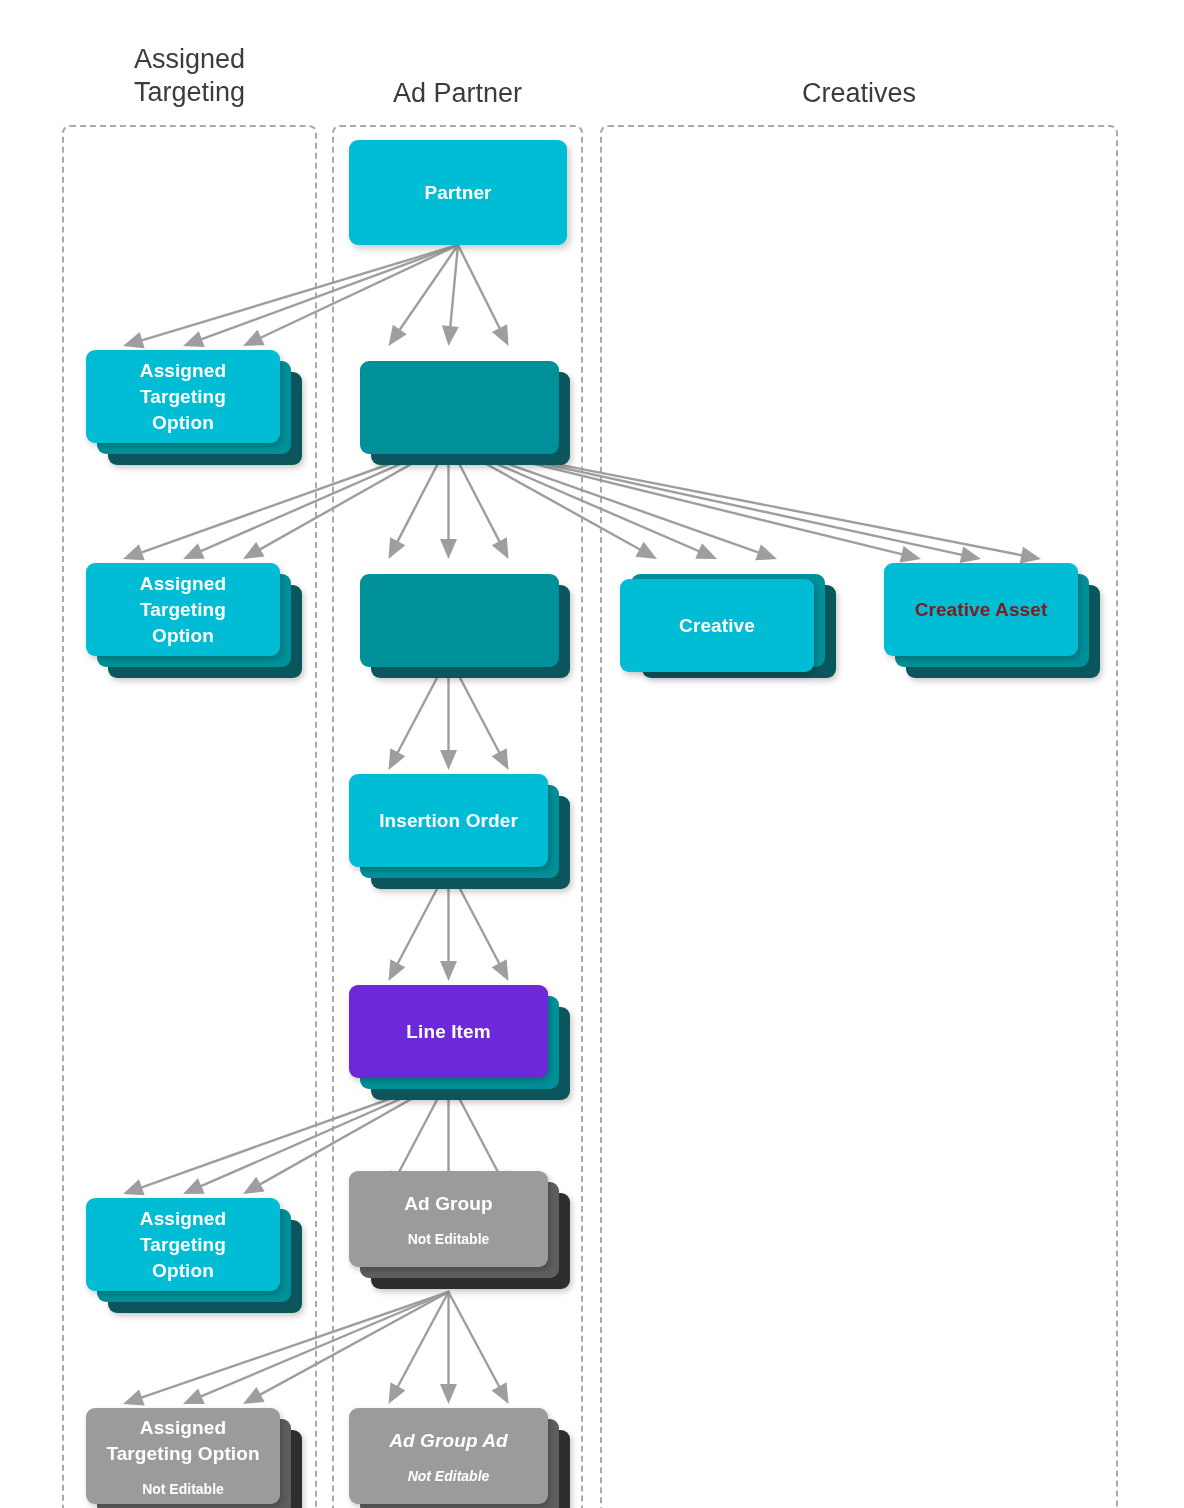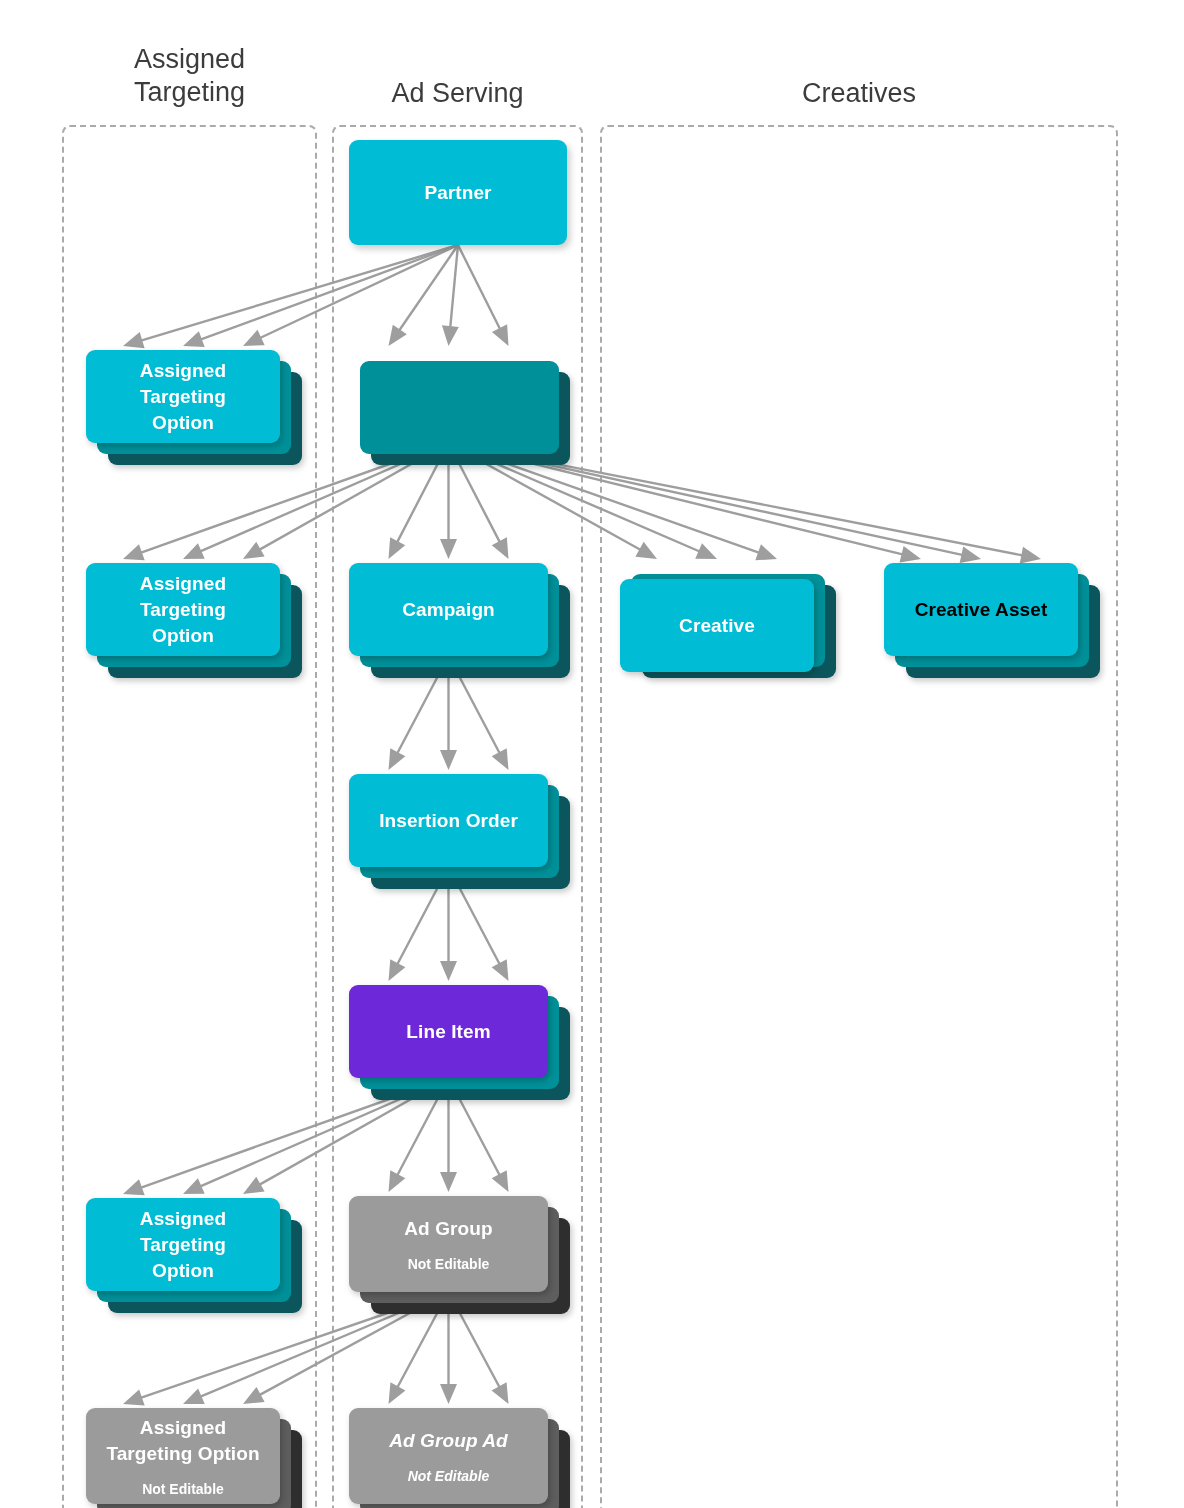--- a/index.html
+++ b/index.html
@@ -93,21 +93,21 @@
 </style>
 </head>
 <body>
 
 <div id="stage">
 
   <div id="columns-layer">
       <div class="col-header" style="left: 62px; top: 6px; width: 255px; color: rgb(60, 60, 60);">Assigned
 Targeting</div>
       <div class="col-frame" style="left: 62px; top: 88px; width: 255px; height: 1408px; border-color: rgb(170, 170, 170);"></div>
-      <div class="col-header" style="left: 332px; top: 40px; width: 251px; color: rgb(60, 60, 60);">Ad Serving</div>
+      <div class="col-header" style="left: 332px; top: 40px; width: 251px; color: rgb(60, 60, 60);">Ad Partner</div>
       <div class="col-frame" style="left: 332px; top: 88px; width: 251px; height: 1408px; border-color: rgb(170, 170, 170);"></div>
       <div class="col-header" style="left: 600px; top: 40px; width: 518px; color: rgb(60, 60, 60);">Creatives</div>
       <div class="col-frame" style="left: 600px; top: 88px; width: 518px; height: 1408px; border-color: rgb(170, 170, 170);"></div>
     </div>
 
   <svg id="edges" viewBox="0 0 1184 1508" xmlns="http://www.w3.org/2000/svg">
       <line x1="458" y1="208" x2="139.27634543474937" y2="304.0928033166875" stroke="#9e9e9e" stroke-width="2.4" stroke-linecap="round"></line>
       <polygon points="123,309 139.69504334628417,295.08865471402237 144.6022400295967,311.36500014877174" fill="#9e9e9e"></polygon>
       <line x1="458" y1="208" x2="198.95776918355128" y2="303.1391465907684" stroke="#9e9e9e" stroke-width="2.4" stroke-linecap="round"></line>
       <polygon points="183,309 198.84341939367985,294.1259937503049 204.7042728029114,310.0837629338561" fill="#9e9e9e"></polygon>
@@ -205,36 +205,33 @@
         <div class="card layer2" style="left: 11px; top: 11px; width: 194px; height: 93px; background: rgb(0, 144, 153);"></div>
         <div class="card front" style="left: 0px; top: 0px; width: 194px; height: 93px; background: rgb(0, 188, 212);">
           <div class="node-title" style="color: rgb(255, 255, 255);">Assigned
 Targeting
 Option</div>
         </div>
       </div>
       <div class="node stacked" style="left: 349px; top: 526px; width: 221px; height: 115px;">
         <div class="card layer3" style="left: 22px; top: 22px; width: 199px; height: 93px; background: rgb(11, 86, 92); box-shadow: rgba(0, 0, 0, 0.22) 2px 3px 6px;"></div>
         <div class="card layer2" style="left: 11px; top: 11px; width: 199px; height: 93px; background: rgb(0, 144, 153);"></div>
-        <div class="card front" style="left: 0px; top: 0px; width: 199px; height: 93px; background: rgb(0, 188, 212);">
-          <div class="node-title" style="color: rgb(255, 255, 255);">Campaign</div>
-        </div>
       </div>
       <div class="node stacked" style="left: 620px; top: 526px; width: 216px; height: 115px;">
         <div class="card layer3" style="left: 22px; top: 22px; width: 194px; height: 93px; background: rgb(11, 86, 92); box-shadow: rgba(0, 0, 0, 0.22) 2px 3px 6px;"></div>
         <div class="card layer2" style="left: 11px; top: 11px; width: 194px; height: 93px; background: rgb(0, 144, 153);"></div>
         <div class="card front" style="left: 0px; top: 16px; width: 194px; height: 93px; background: rgb(0, 188, 212);">
           <div class="node-title" style="color: rgb(255, 255, 255);">Creative</div>
         </div>
       </div>
       <div class="node stacked" style="left: 884px; top: 526px; width: 216px; height: 115px;">
         <div class="card layer3" style="left: 22px; top: 22px; width: 194px; height: 93px; background: rgb(11, 86, 92); box-shadow: rgba(0, 0, 0, 0.22) 2px 3px 6px;"></div>
         <div class="card layer2" style="left: 11px; top: 11px; width: 194px; height: 93px; background: rgb(0, 144, 153);"></div>
         <div class="card front" style="left: 0px; top: 0px; width: 194px; height: 93px; background: rgb(0, 188, 212);">
-          <div class="node-title" style="color: #000000;">Creative Asset</div>
+          <div class="node-title" style="color: #7f1d1d;">Creative Asset</div>
         </div>
       </div>
       <div class="node stacked" style="left: 349px; top: 737px; width: 221px; height: 115px;">
         <div class="card layer3" style="left: 22px; top: 22px; width: 199px; height: 93px; background: rgb(11, 86, 92); box-shadow: rgba(0, 0, 0, 0.22) 2px 3px 6px;"></div>
         <div class="card layer2" style="left: 11px; top: 11px; width: 199px; height: 93px; background: rgb(0, 144, 153);"></div>
         <div class="card front" style="left: 0px; top: 0px; width: 199px; height: 93px; background: rgb(0, 188, 212);">
           <div class="node-title" style="color: rgb(255, 255, 255);">Insertion Order</div>
         </div>
       </div>
       <div class="node stacked" style="left: 349px; top: 948px; width: 221px; height: 115px;">
@@ -246,21 +243,21 @@
       </div>
       <div class="node stacked" style="left: 86px; top: 1161px; width: 216px; height: 115px;">
         <div class="card layer3" style="left: 22px; top: 22px; width: 194px; height: 93px; background: rgb(11, 86, 92); box-shadow: rgba(0, 0, 0, 0.22) 2px 3px 6px;"></div>
         <div class="card layer2" style="left: 11px; top: 11px; width: 194px; height: 93px; background: rgb(0, 144, 153);"></div>
         <div class="card front" style="left: 0px; top: 0px; width: 194px; height: 93px; background: rgb(0, 188, 212);">
           <div class="node-title" style="color: rgb(255, 255, 255);">Assigned
 Targeting
 Option</div>
         </div>
       </div>
-      <div class="node stacked" style="left: 349px; top: 1159px; width: 198px; height: 118px;">
+      <div class="node stacked" style="left: 349px; top: 1134px; width: 198px; height: 118px;">
         <div class="card layer3" style="left: 22px; top: 22px; width: 199px; height: 96px; background: rgb(46, 46, 46); box-shadow: rgba(0, 0, 0, 0.22) 2px 3px 6px;"></div>
         <div class="card layer2" style="left: 11px; top: 11px; width: 199px; height: 96px; background: rgb(94, 94, 94);"></div>
         <div class="card front" style="left: 0px; top: 0px; width: 199px; height: 96px; background: rgb(155, 155, 155);">
           <div class="node-title" style="color: rgb(255, 255, 255);">Ad Group</div>
           <div class="node-sub" style="color: rgb(255, 255, 255);">Not Editable</div>
         </div>
       </div>
       <div class="node stacked" style="left: 86px; top: 1371px; width: 216px; height: 118px;">
         <div class="card layer3" style="left: 22px; top: 22px; width: 194px; height: 96px; background: rgb(46, 46, 46); box-shadow: rgba(0, 0, 0, 0.22) 2px 3px 6px;"></div>
         <div class="card layer2" style="left: 11px; top: 11px; width: 194px; height: 96px; background: rgb(94, 94, 94);"></div>

